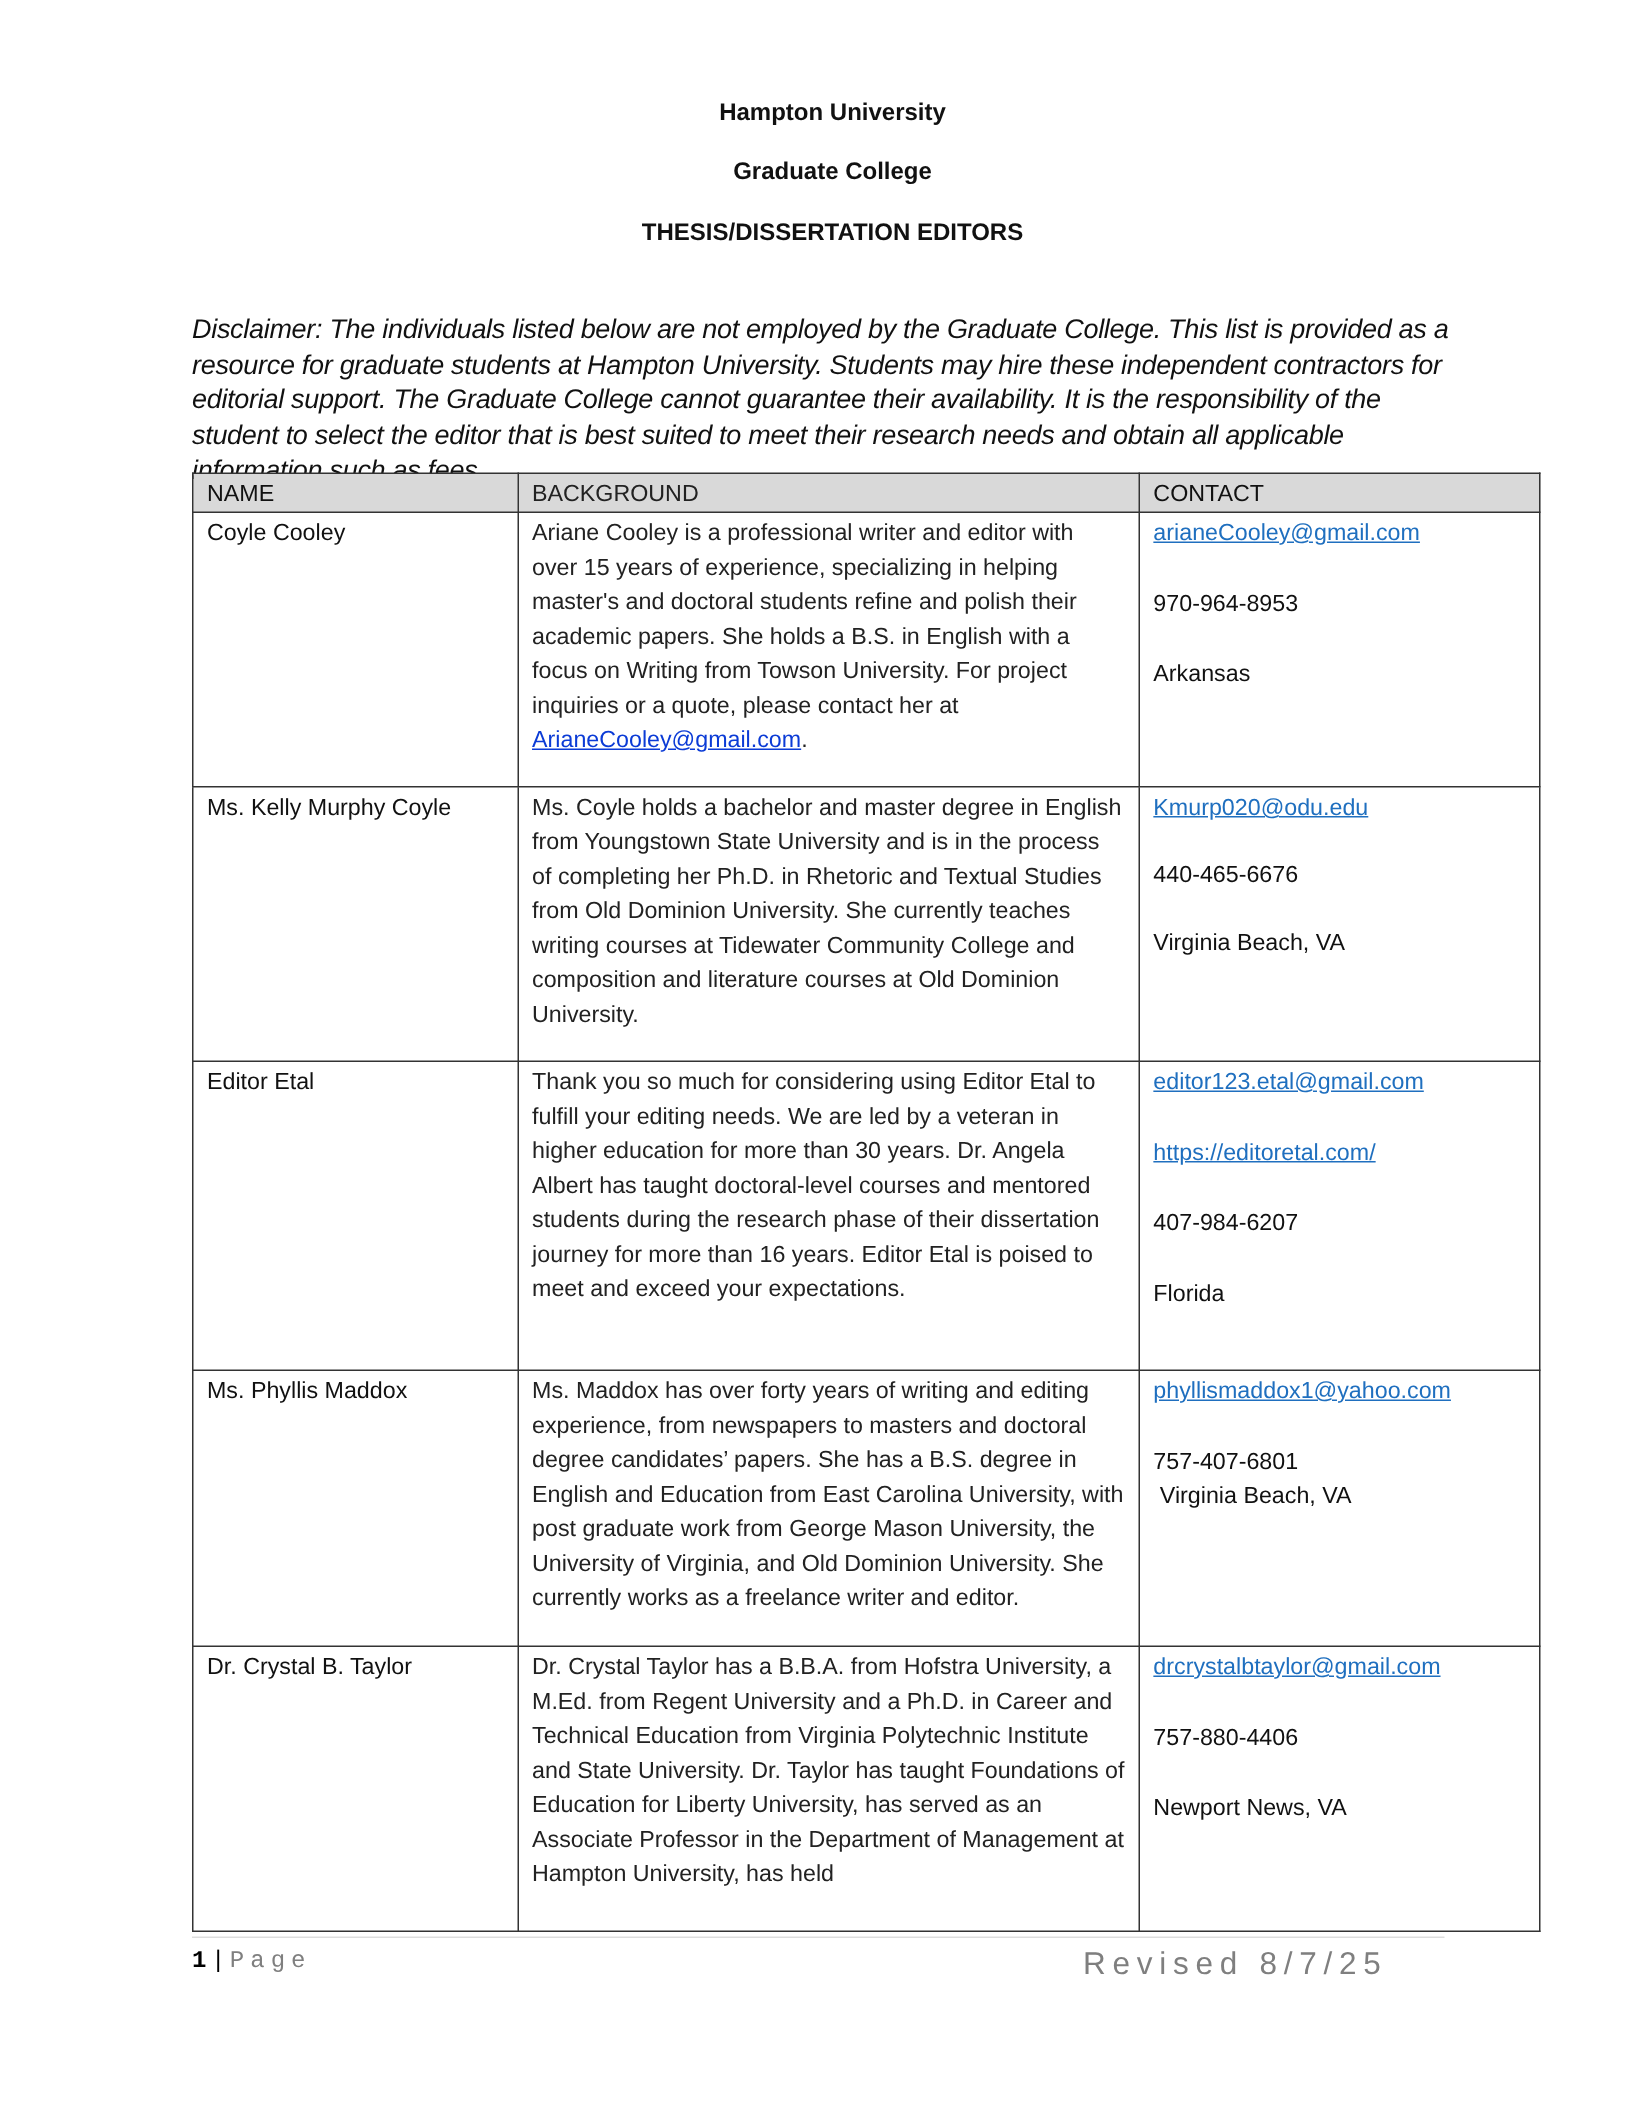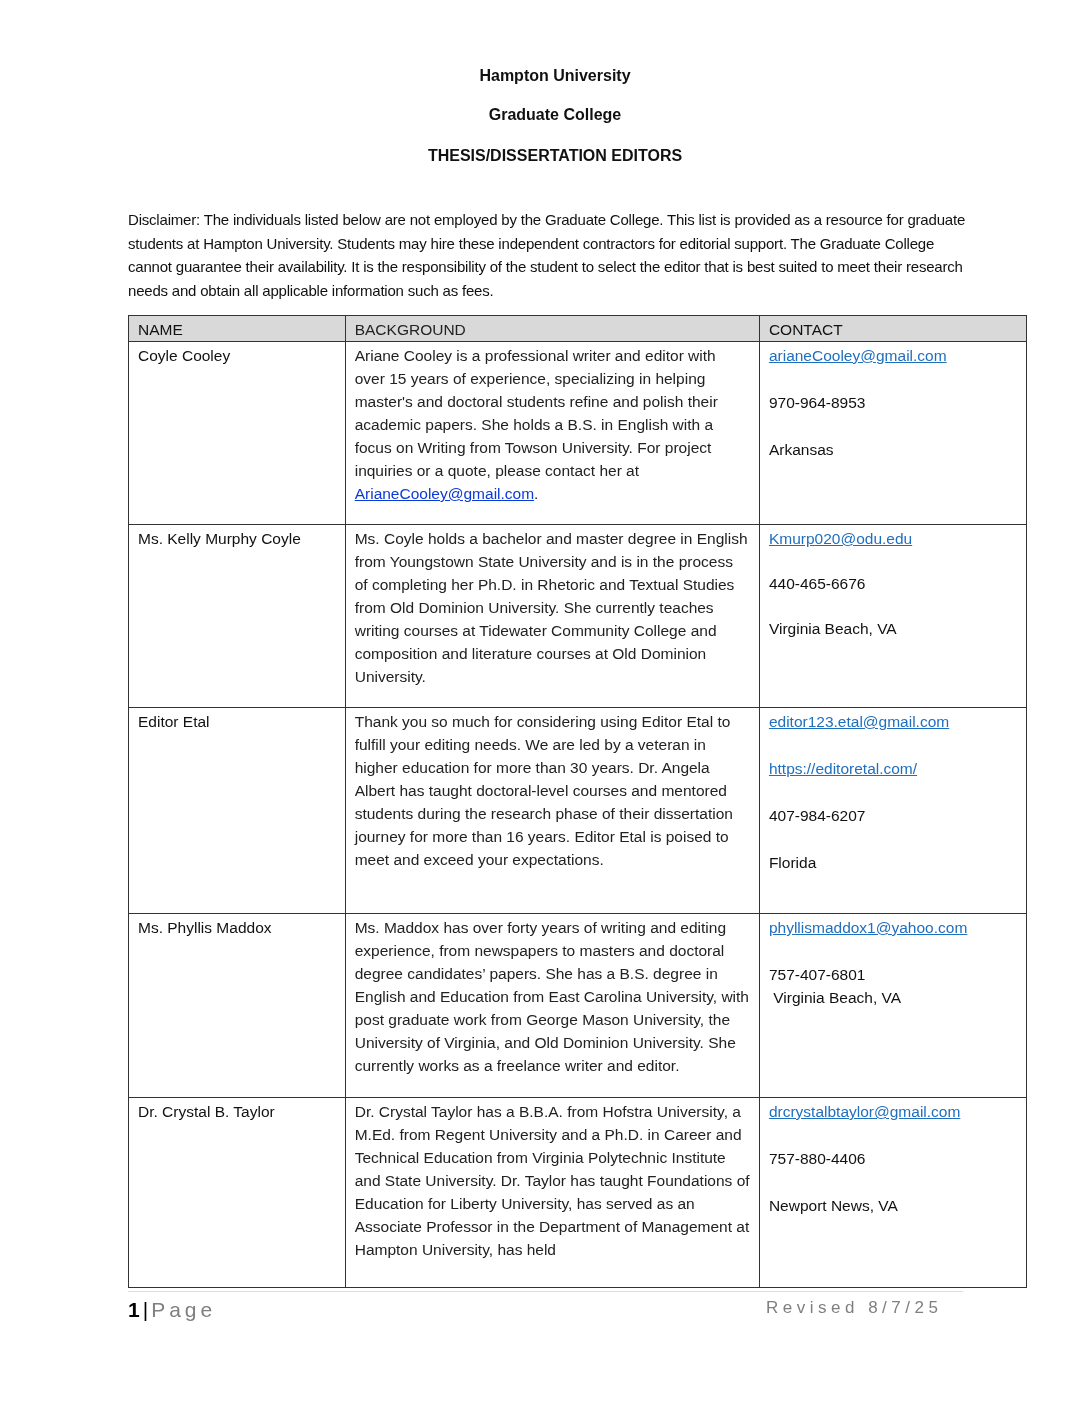--- a/index.html
+++ b/index.html
@@ -1,38 +1,38 @@
 <!DOCTYPE html>
 <html><head>
 <meta charset="utf-8">
 <style>
   html, body { margin: 0; padding: 0; background: #ffffff; }
   body { width: 1088px; height: 1408px; position: relative; font-family: "Liberation Sans", sans-serif; color: #111; overflow: hidden; }
   .title { position: absolute; left: 0; width: 1088px; text-align: center; font-weight: bold; font-size: 16px; margin-left: 11px; }
   #t1 { top: 67px; }
   #t2 { top: 106px; }
   #t3 { top: 147px; }
-  .disclaimer { position: absolute; left: 128px; top: 208px; width: 840px; font-size: 15px; line-height: 23.5px; letter-spacing: -0.2px; }
+  .disclaimer { position: absolute; left: 128px; top: 208px; width: 840px; font-style: italic; font-size: 18px; line-height: 23.5px; letter-spacing: -0.2px; }
   table.editors { position: absolute; left: 128px; top: 315px; width: 899px; border-collapse: collapse; font-size: 15.5px; line-height: 23px; }
   table.editors th, table.editors td { border: 1px solid #333; vertical-align: top; text-align: left; padding: 2px 9px 0 9px; }
   table.editors th { background: #d9d9d9; font-weight: normal; height: 22px; }
   .c-name { width: 196px; }
   .c-bg { width: 392px; color: #222; }
   .c-contact { width: 246px; }
   a.lnk { color: #1f6fbf; text-decoration: underline; }
   a.lnk-dark { color: #0b3bd6; text-decoration: underline; }
   .contact-line { display: block; }
   .gap { height: 24px; }
   .gap-sm { height: 22px; }
   .footer-rule { position: absolute; left: 128px; top: 1291px; width: 835px; border-top: 1px solid #ddd; }
-  .footer-left { position: absolute; left: 128px; top: 1298px; font-size: 21px; }
+  .footer-left { position: absolute; left: 128px; top: 1298px; font-size: 16px; font-family: Liberation Mono, monospace; }
   .footer-left b { font-weight: bold; color: #000; }
   .footer-left .sep { color: #000; margin: 0 3px; }
   .footer-left .pg { color: #7f7f7f; letter-spacing: 4px; }
-  .footer-right { position: absolute; left: 722px; top: 1298px; font-size: 17px; color: #7f7f7f; letter-spacing: 4.5px; margin-left: 44px; }
+  .footer-right { position: absolute; left: 722px; top: 1298px; font-size: 21px; color: #7f7f7f; letter-spacing: 4.5px; }
 </style>
 </head>
 <body>
 
 <div class="title" id="t1">Hampton University</div>
 <div class="title" id="t2">Graduate College</div>
 <div class="title" id="t3">THESIS/DISSERTATION EDITORS</div>
 
 <div class="disclaimer">Disclaimer: The individuals listed below are not employed by the Graduate College.  This list is provided as a resource for graduate students at Hampton University.  Students may hire these independent contractors for editorial support.  The Graduate College cannot guarantee their availability.  It is the responsibility of the student to select the editor that is best suited to meet their research needs and obtain all applicable information such as fees.</div>
 

